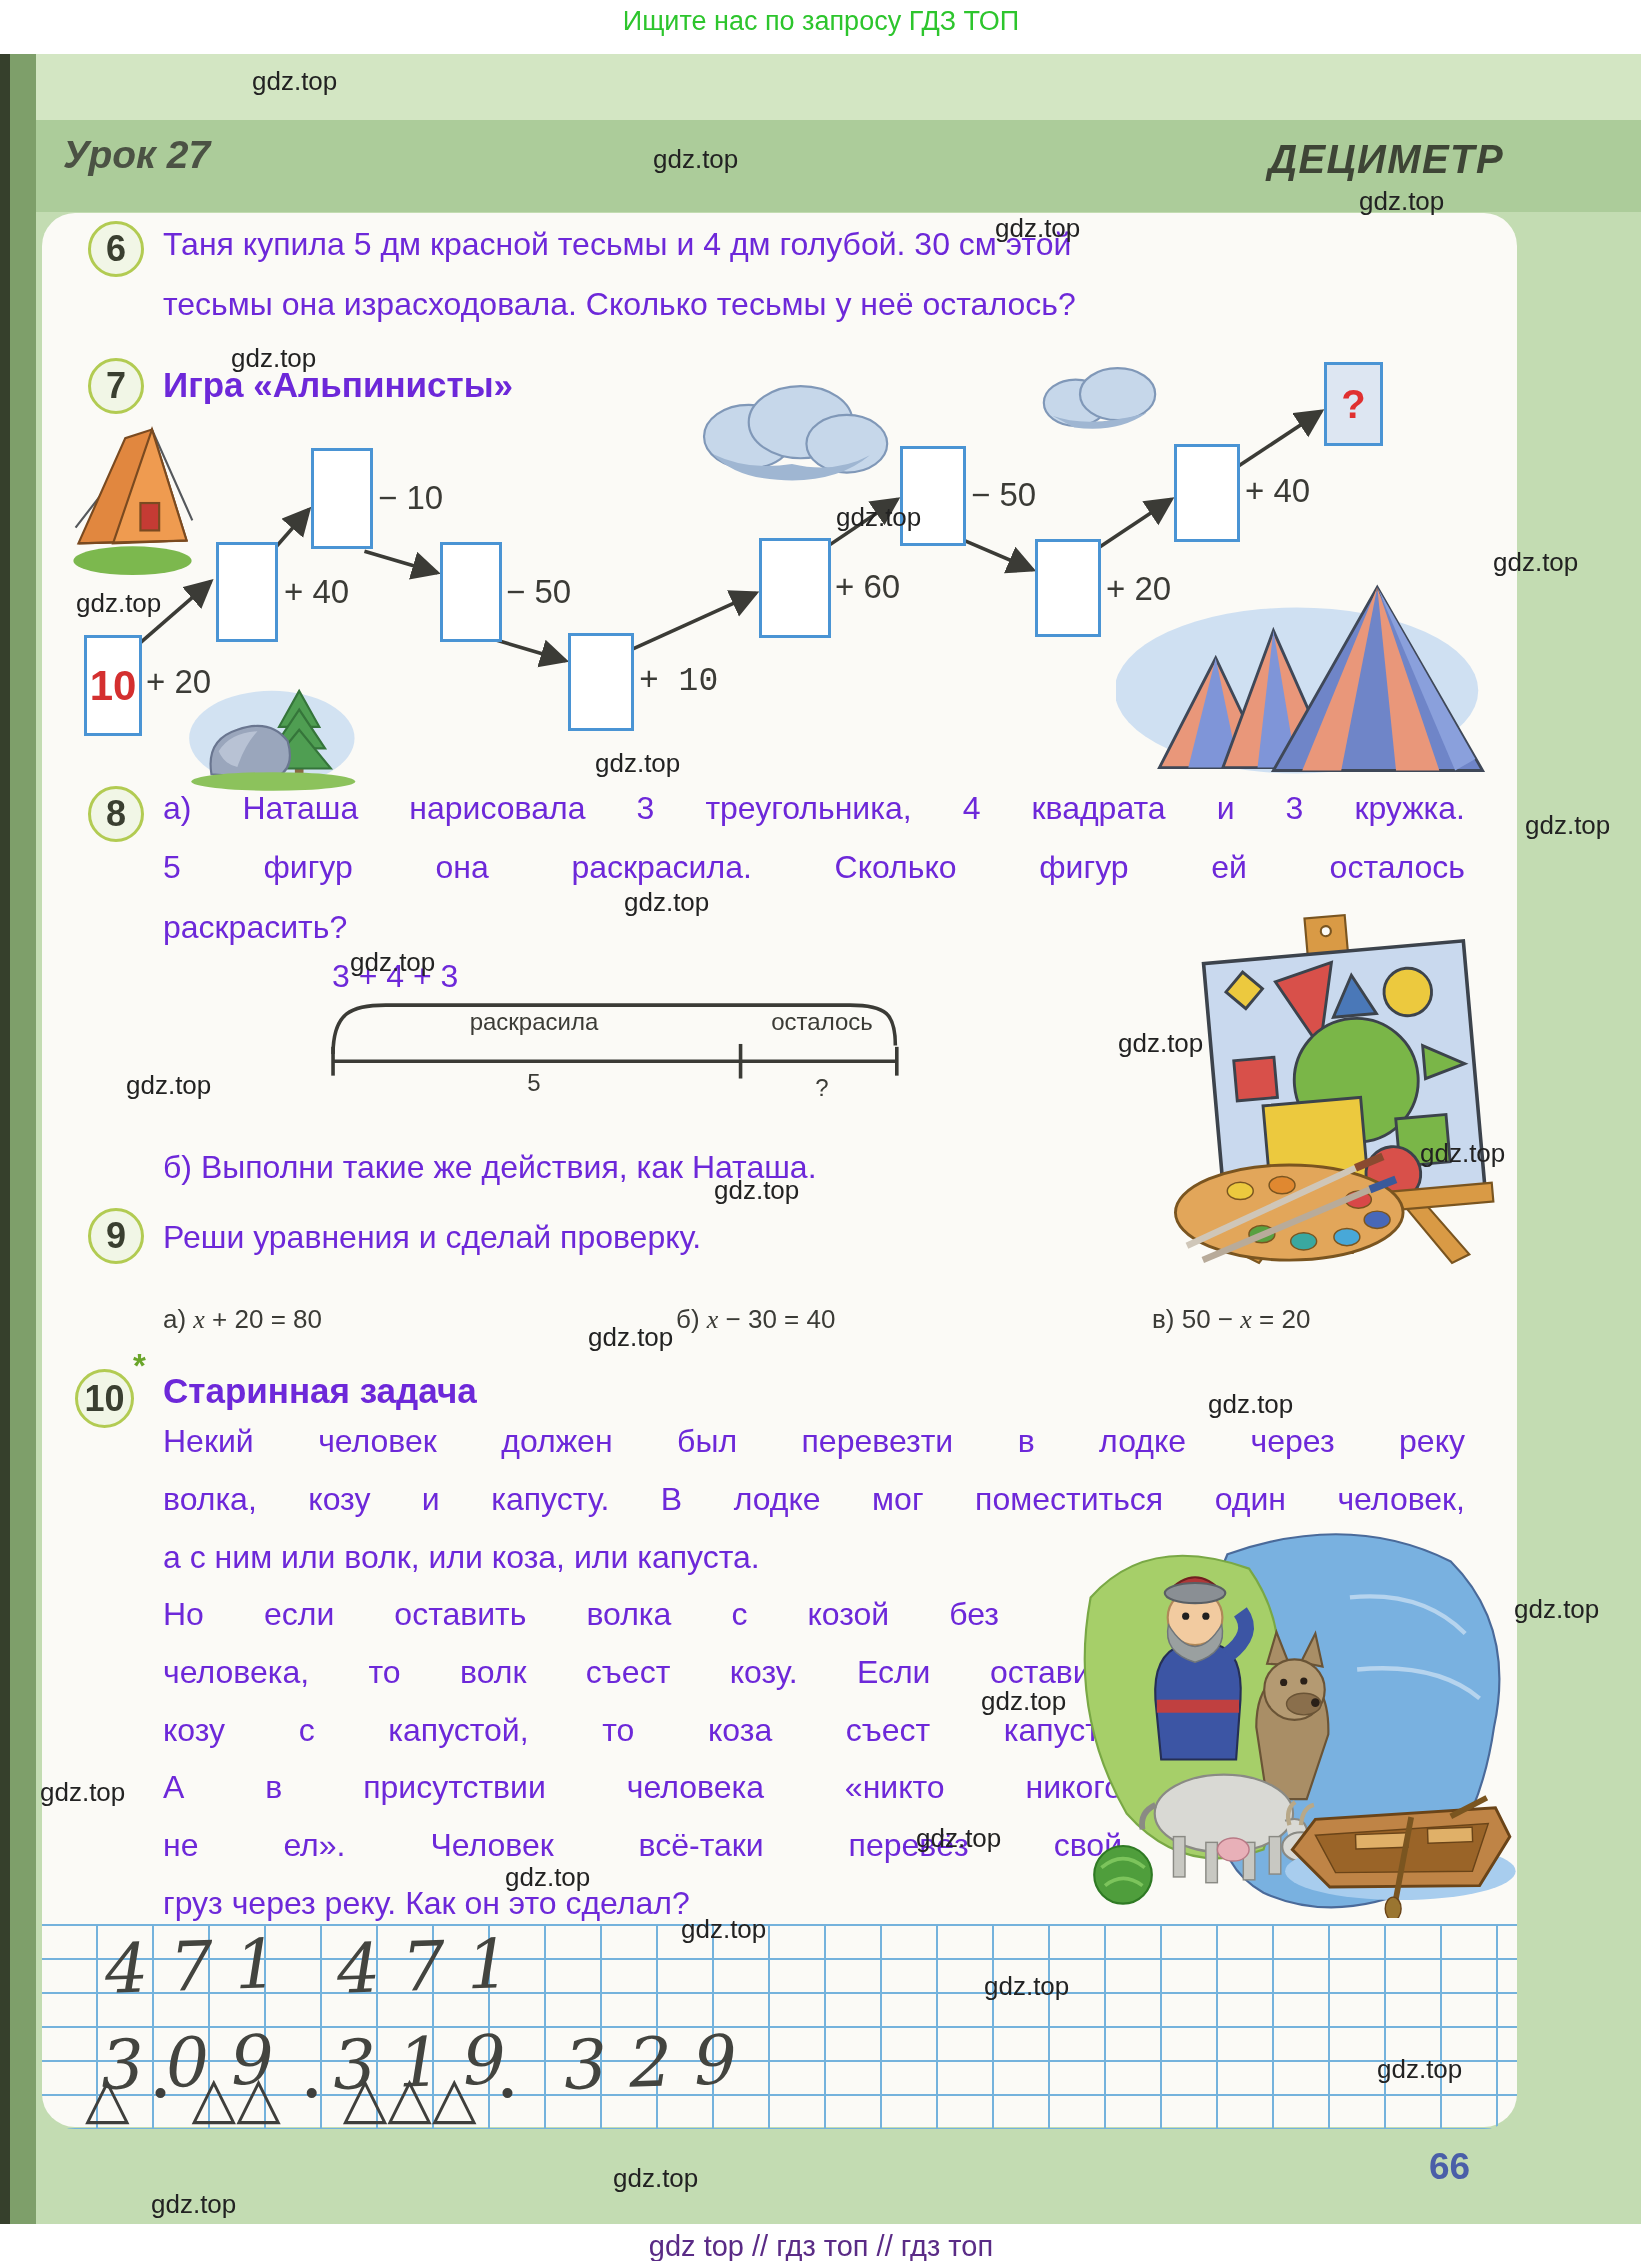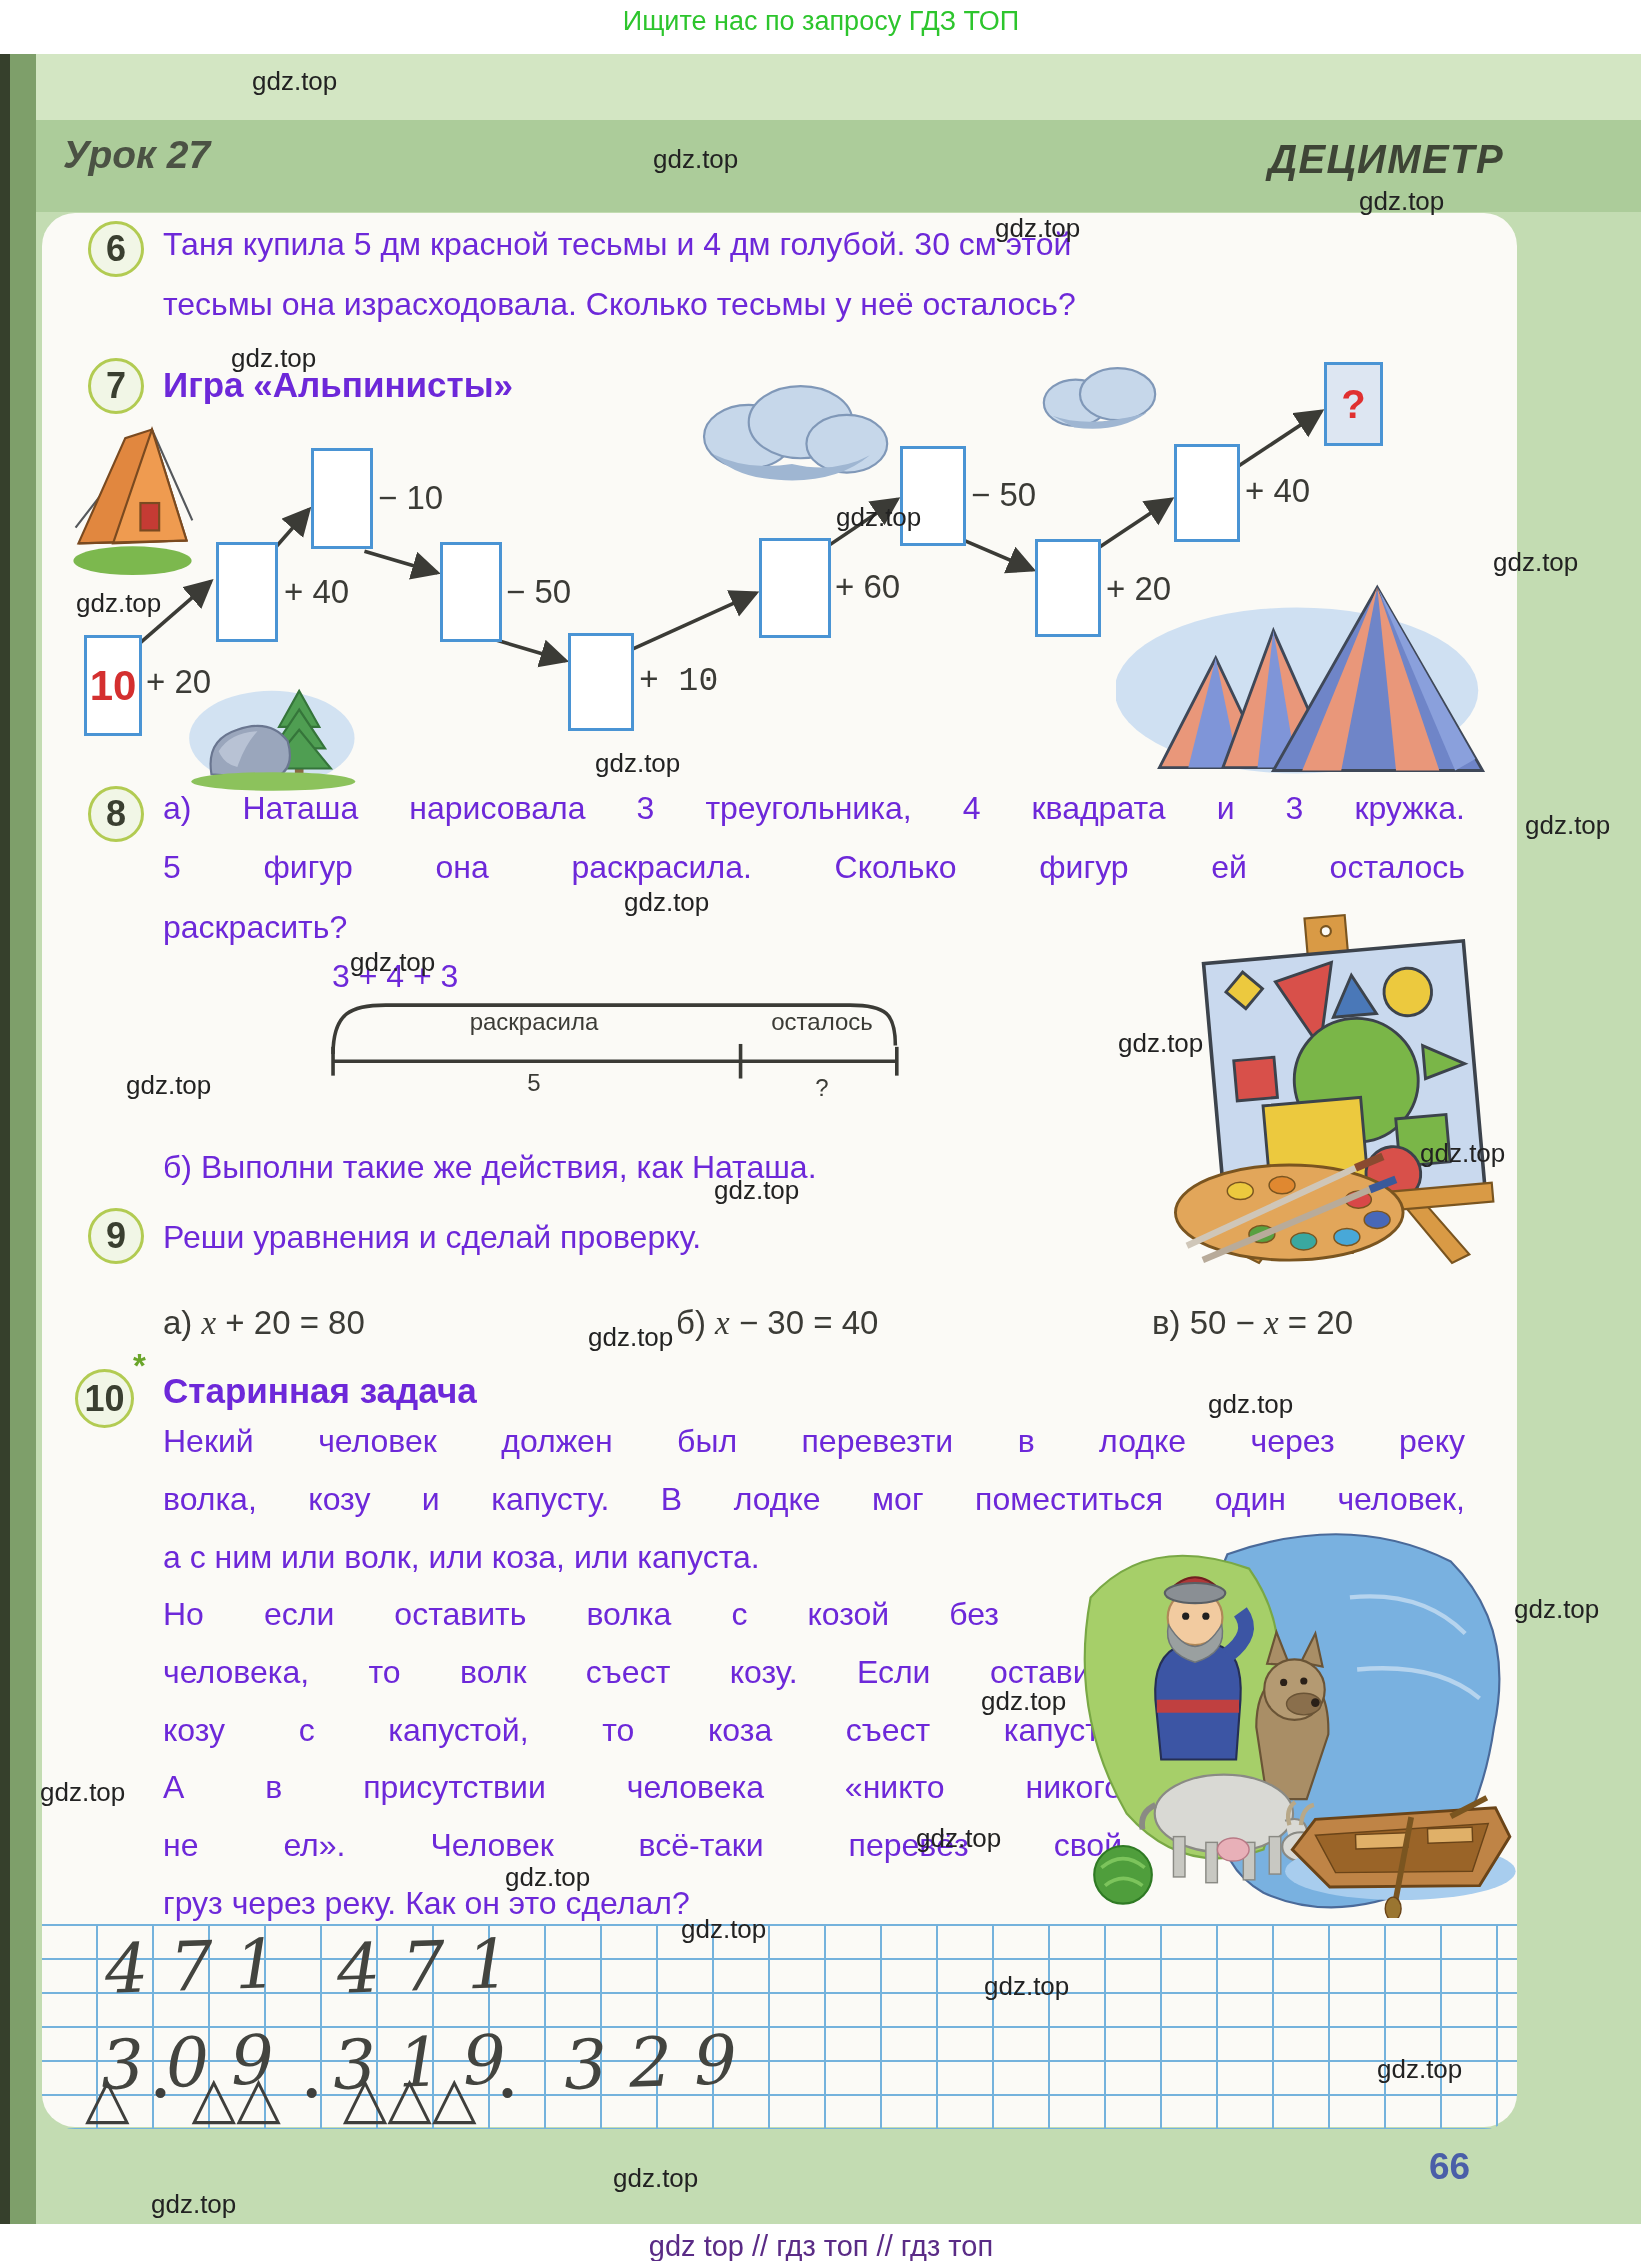--- a/index.html
+++ b/index.html
@@ -28,21 +28,21 @@
   .just{white-space:normal;text-align:justify;text-align-last:justify;}
   .bold{font-weight:bold;font-size:35px;}
   .center{}
   
   .gbox{box-sizing:border-box;border:3.6px solid #4a94d4;background:#ffffff;position:absolute;
         display:flex;align-items:center;justify-content:center;}
   .gbox.start{color:#d42f2f;font-size:42px;font-weight:bold;}
   .gbox.final{background:#dde6f2;color:#e03030;font-size:40px;font-weight:bold;}
   .oplabel{position:absolute;font-size:33px;font-weight:500;color:#3b3b36;white-space:nowrap;}
   
-  .eq{position:absolute;font-size:33px;color:#3b3b36;white-space:nowrap;}
+  .eq{position:absolute;font-size:26px;color:#3b3b36;white-space:nowrap;}
   .eq i{font-family:"Liberation Serif", serif;font-style:italic;}
   
   .diag-label{position:absolute;font-size:24px;color:#3b3b36;text-align:center;}
   
   #grid{left:42px;top:1924px;width:1475px;height:203px;border-radius:0 0 33px 33px;overflow:hidden;
         background:
           repeating-linear-gradient(to right,transparent 0,transparent 54px,#74b2dc 54px,#74b2dc 56px),
           repeating-linear-gradient(to bottom,transparent 0,transparent 32px,#74b2dc 32px,#74b2dc 34px);
         border-top:2.2px solid #74b2dc;}
   .hw{position:absolute;display:flex;gap:21.6px;font-family:"DejaVu Serif", serif;font-style:italic;

